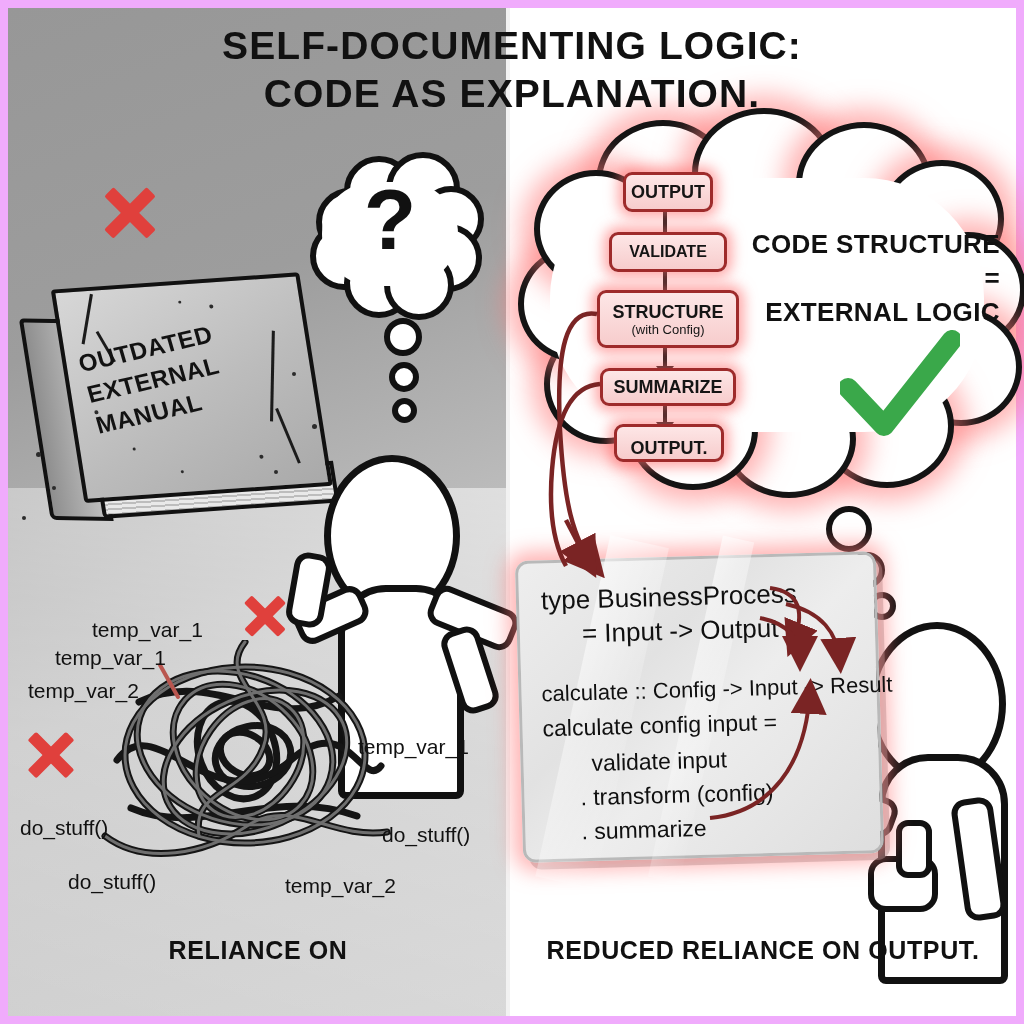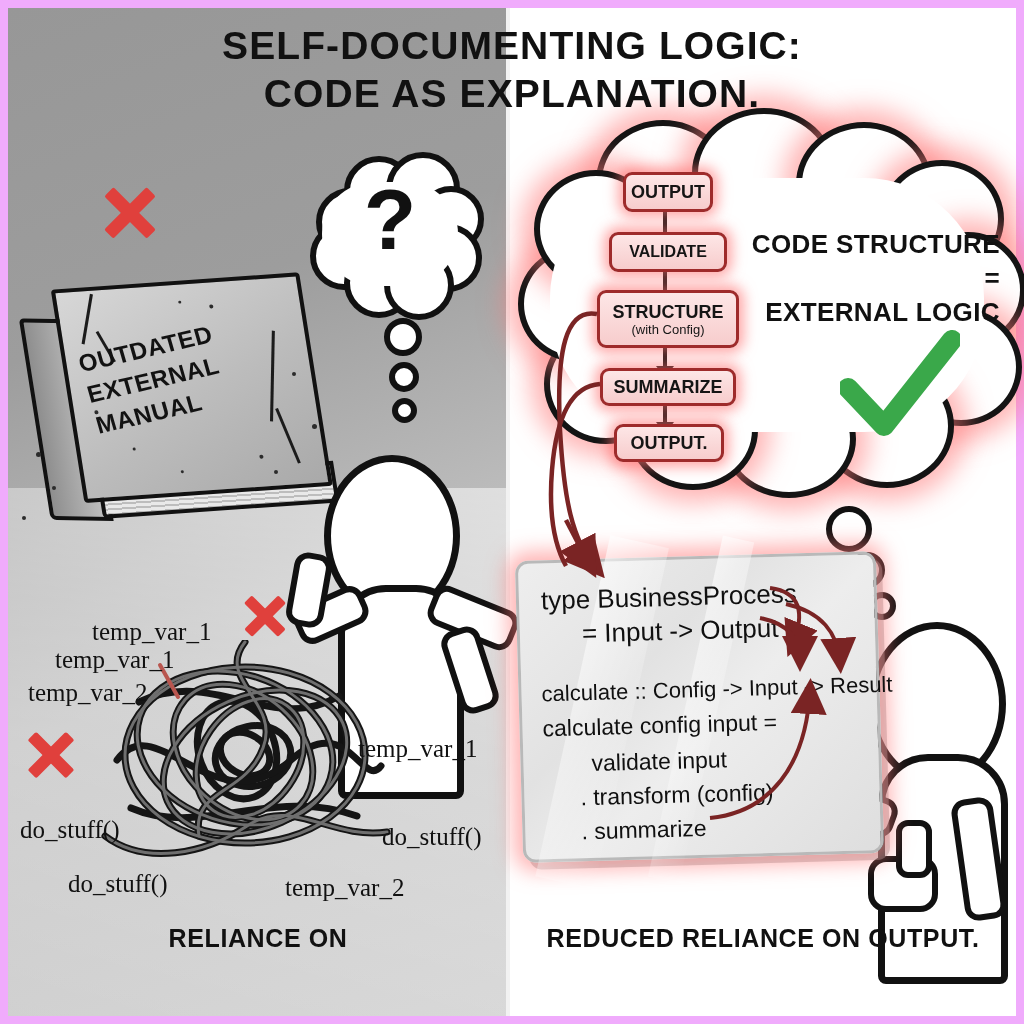--- a/index.html
+++ b/index.html
@@ -14,23 +14,23 @@
      background:linear-gradient(200deg,rgba(255,255,255,0.52) 0%,rgba(255,255,255,0.30) 40%,rgba(255,255,255,0.12) 100%);}
   #divider{position:absolute;left:506px;top:8px;width:4px;height:1008px;background:#f2f2f2;}
 
   
   #title{position:absolute;left:0;top:22px;width:1024px;text-align:center;z-index:40;
     font-size:39px;font-weight:700;letter-spacing:1.1px;color:#111;line-height:1.22;
     font-family:"Liberation Sans",sans-serif;}
   #title .l2{display:block;}
 
   
-  .lbl{position:absolute;color:#111;font-size:25px;white-space:nowrap;font-family:Liberation Serif, serif;}
+  .lbl{position:absolute;color:#111;font-size:21px;white-space:nowrap;}
   .caption{position:absolute;text-align:center;color:#111;font-weight:700;font-size:25px;
-    letter-spacing:.6px;line-height:1.28;}
+    letter-spacing:.6px;line-height:1.28;margin-top:12px;}
 
   
   .xmark{position:absolute;}
   .xmark span{position:absolute;left:50%;top:50%;width:100%;height:22%;background:#e0403c;border-radius:2px;}
   .xmark span:first-child{transform:translate(-50%,-50%) rotate(45deg);}
   .xmark span:last-child{transform:translate(-50%,-50%) rotate(-45deg);}
 
   
   #book{position:absolute;left:28px;top:278px;width:300px;height:250px;transform:rotate(-9deg);}
   .bk-cover{position:absolute;left:42px;top:4px;width:240px;height:208px;border:4px solid #111;border-radius:4px;
@@ -253,21 +253,21 @@
   <div class="fbox" style="left:609px;top:232px;width:112px;height:34px;font-size:16px;">
     <span>VALIDATE</span>
   </div>
   <div class="fbox" style="left:597px;top:290px;width:136px;height:52px;font-size:18px;">
     <span>STRUCTURE</span>
     <span class="sub">(with Config)</span>
   </div>
   <div class="fbox" style="left:600px;top:368px;width:130px;height:32px;font-size:18px;">
     <span>SUMMARIZE</span>
   </div>
-  <div class="fbox" style="left:614px;top:424px;width:104px;height:32px;font-size:18px;">
+  <div class="fbox" style="left:614px;top:424px;width:104px;height:32px;font-size:18px;justify-content:flex-end;">
     <span>OUTPUT.</span>
   </div>
 
   <svg class="overlay" style="z-index:22;">
     <defs>
       <marker id="ah" markerWidth="9" markerHeight="9" refX="6" refY="4.5" orient="auto">
         <path d="M0,0 L9,4.5 L0,9 z" fill="#7a2424"></path>
       </marker>
     </defs>
 

